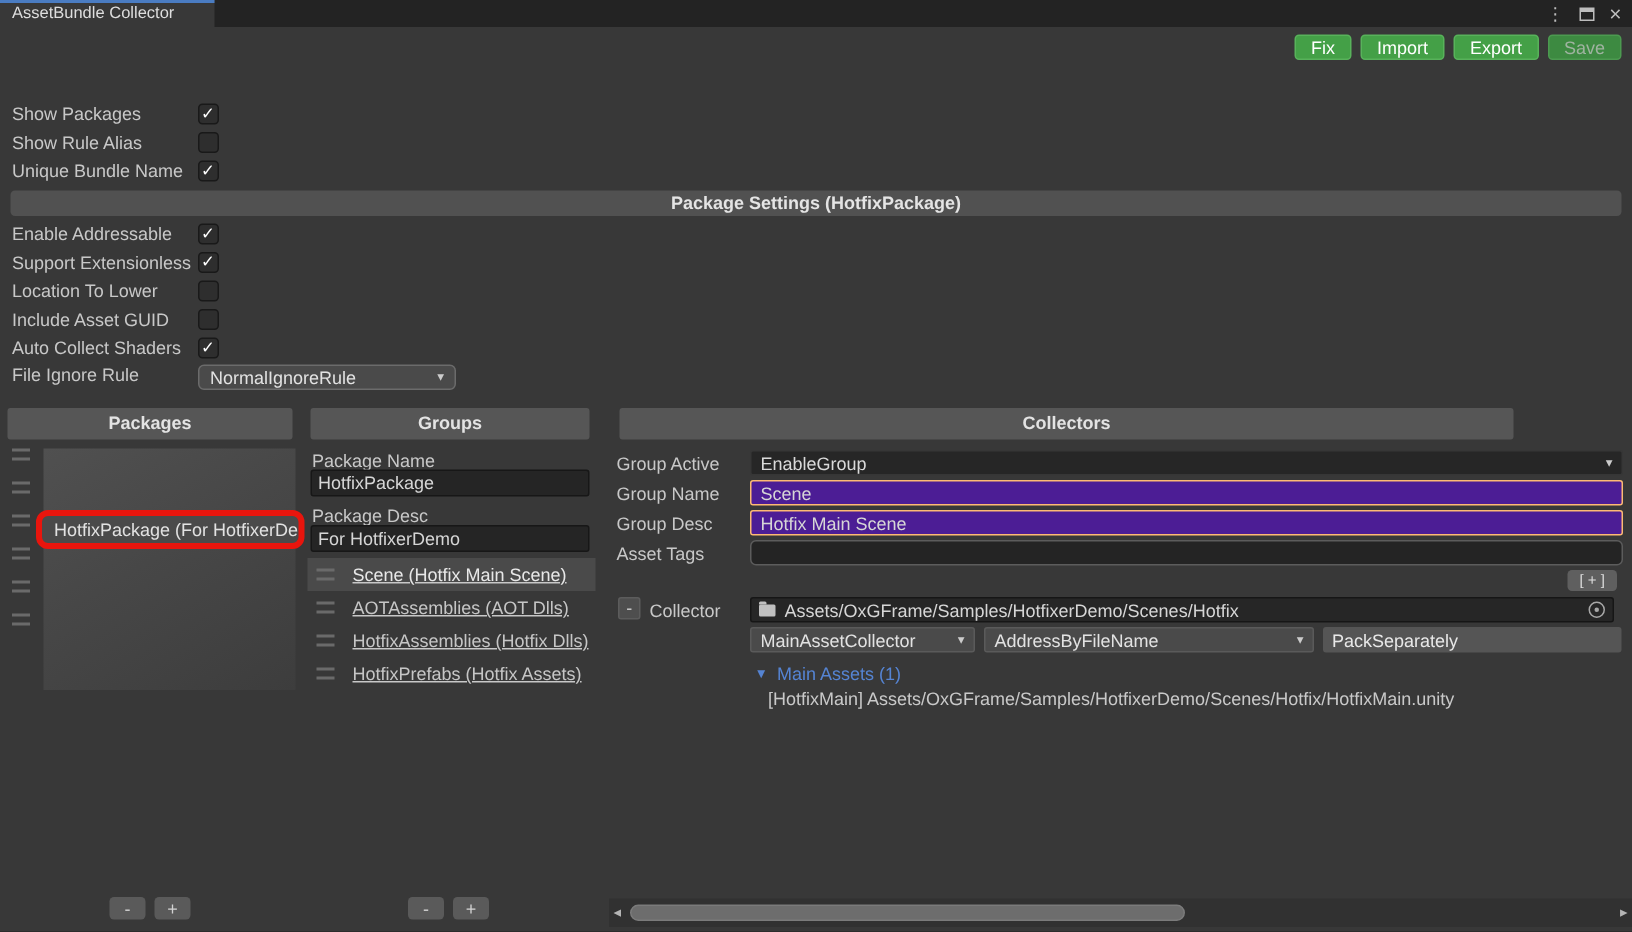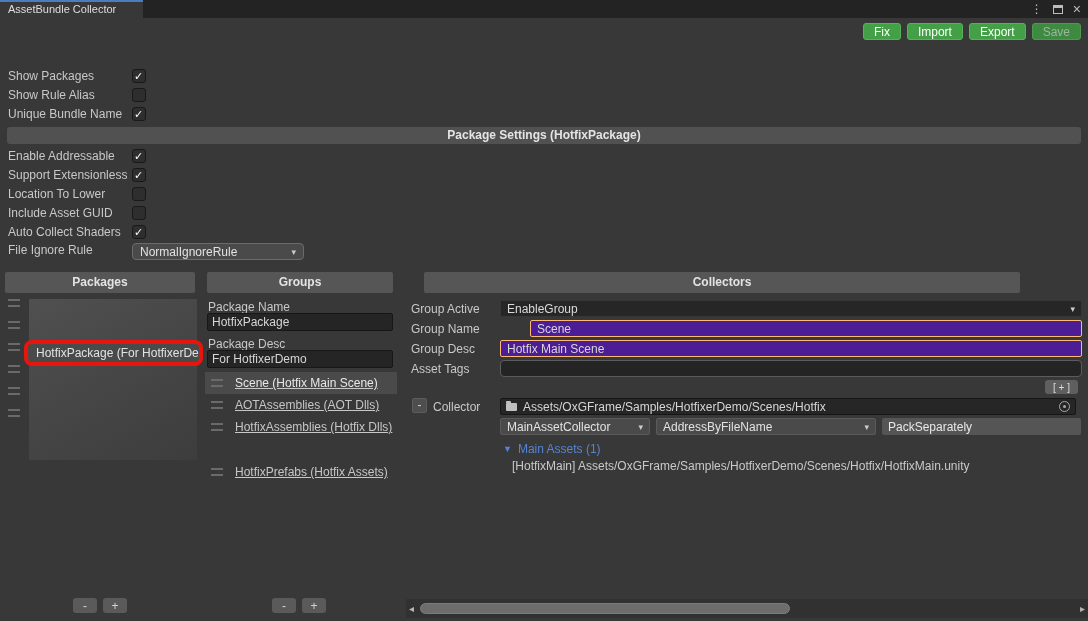--- a/index.html
+++ b/index.html
@@ -75,21 +75,21 @@
                 font-family:inherit; }
   .group-row { position:absolute; left:0; width:192px; height:22px; display:flex;
                align-items:center; white-space:nowrap; overflow:hidden;text-decoration:underline; }
   .group-row .drag-handle { margin-left:6px; flex:none; }
   .group-row .txt { margin-left:12px; color:#c6c6c6; }
   .group-row.selected { background:#4a4a4a; }
   .group-row.selected .txt { color:#e8e8e8; }
 
   
   .collectors-panel { left:406px; width:682px; }
-  .collectors-panel .panel-header { left:18px; width:596px; }
+  .collectors-panel .panel-header { left:7px; width:596px; }
   .c-row { position:absolute; left:5px; width:671px; height:17px; display:flex;
            align-items:center; }
   .c-label { width:89px; flex:none; color:#c8c8c8; }
   .dd-dark { flex:1; height:17px; background:#262626; border:1px solid #363636; border-radius:2px;
              display:flex; align-items:center; padding:0 6px; color:#dadada; }
   .c-input { flex:1; height:17px; background:#4c1d95; border:1px solid #fdba74; border-radius:2px;
              color:#d6d6d6; font-size:12px; padding:0 6px; font-family:inherit; }
   .c-input.tags { background:#242424; border:1px solid #5c5c5c; border-radius:4px; }
   .plus-tag-btn { position:absolute; right:10px; top:110px; width:33px; height:14px;
                   background:#5f5f5f; border:none; border-radius:3px; color:#dddddd;
@@ -242,41 +242,41 @@
       <span class="txt">Scene (Hotfix Main Scene)</span>
     </div>
     <div class="group-row" style="top:124px;">
       <span class="drag-handle"></span>
       <span class="txt">AOTAssemblies (AOT Dlls)</span>
     </div>
     <div class="group-row" style="top:146px;">
       <span class="drag-handle"></span>
       <span class="txt">HotfixAssemblies (Hotfix Dlls)</span>
     </div>
-    <div class="group-row" style="top:168px;margin-top:23px;">
+    <div class="group-row" style="top:168px;">
       <span class="drag-handle"></span>
       <span class="txt">HotfixPrefabs (Hotfix Assets)</span>
     </div>
 
     <button class="small-btn" style="left:67px; top:328px;">-</button>
     <button class="small-btn" style="left:97px; top:328px;">+</button>
   </div>
 
   <div class="panel collectors-panel">
     <div class="panel-header">Collectors</div>
 
     <div class="c-row" style="top:30px;">
       <span class="c-label">Group Active</span>
       <div class="dd-dark">
         <span>EnableGroup</span>
         <span class="dd-arrow">▾</span>
       </div>
     </div>
 
-    <div class="c-row" style="top:50px;gap:30px;">
+    <div class="c-row" style="top:50px;">
       <span class="c-label">Group Name</span>
       <input class="c-input" value="Scene" style="">
     </div>
 
     <div class="c-row" style="top:70px;">
       <span class="c-label">Group Desc</span>
       <input class="c-input" value="Hotfix Main Scene" style="">
     </div>
 
     <div class="c-row" style="top:90px;">

